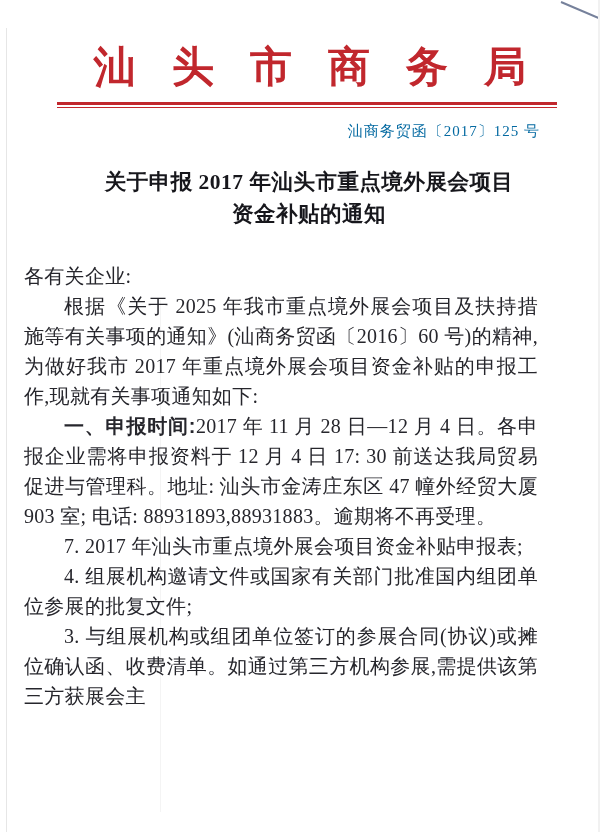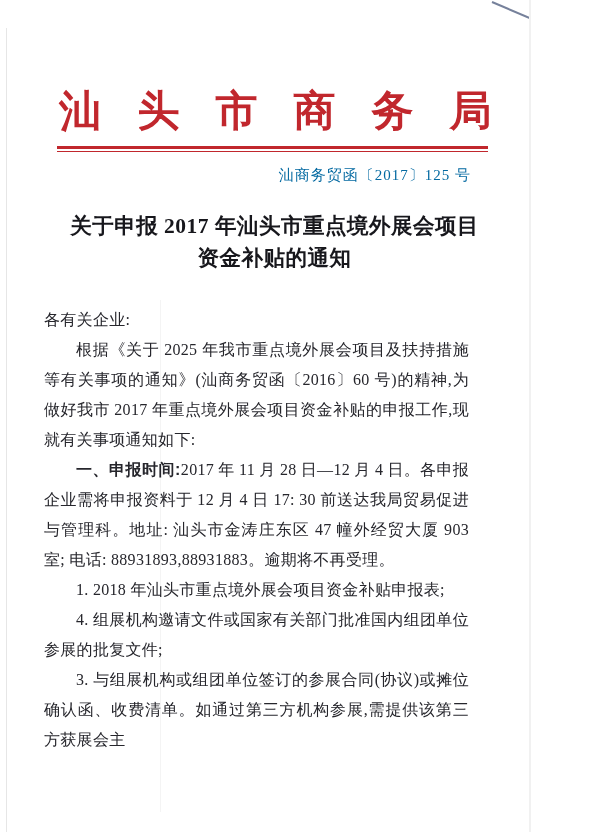--- a/index.html
+++ b/index.html
@@ -2,26 +2,26 @@
 <html style="--accent: #c1272d;"><head>
 <meta charset="utf-8">
 <style>
   html, body {
     margin: 0;
     padding: 0;
     background: #ffffff;
   }
   .page {
     position: relative;
-    width: 531px;
+    width: 600px;
     height: 832px;
     background: #ffffff;
     overflow: hidden;
     box-sizing: border-box;
-    padding-top: 84px;
+    padding-top: 40px;
     font-family: "Liberation Serif", "DejaVu Serif", serif;
     color: #26262c;
   }
   
   .corner-artifact {
     position: absolute;
     top: 1px;
     right: -9px;
     width: 48px;
     height: 2px;
@@ -96,22 +96,22 @@
     transform: translateX(9px);
     font-size: 21.5px;
     line-height: 32px;
     font-weight: bold;
     color: #17171c;
     letter-spacing: 0.5px;
   }
   .title .title-line { display: block; }
   
   .body-text {
-    margin: 31px 62px 0 44px;
-    font-size: 16px;
+    margin: 31px 62px 0 24px;
+    font-size: 20px;
     line-height: 30px;
     text-align: justify;
     letter-spacing: 0.3px;
   }
   .body-text p {
     margin: 0;
   }
   .para.indent {
     text-indent: 2em;
   }
@@ -147,20 +147,20 @@
   </h2>
 
   <main class="body-text">
     <p class="para">各有关企业:</p>
 
     <p class="para indent">根据《关于 2025 年我市重点境外展会项目及扶持措施等有关事项的通知》(汕商务贸函〔2016〕60 号)的精神,为做好我市 2017 年重点境外展会项目资金补贴的申报工作,现就有关事项通知如下:</p>
 
     <p class="para indent"><span class="bold-label">一、申报时间:</span><span>2017 年 11 月 28 日—12 月 4 日。各申报企业需将申报资料于 12 月 4 日 17: 30 前送达我局贸易促进与管理科。地址: 汕头市金涛庄东区 47 幢外经贸大厦 903 室; 电话: 88931893,88931883。逾期将不再受理。</span></p>
 
 
-    <p class="para indent">1. 2018 年汕头市重点境外展会项目资金补贴申报表;</p>
+    <p class="para indent">7. 2017 年汕头市重点境外展会项目资金补贴申报表;</p>
 
     <p class="para indent">4. 组展机构邀请文件或国家有关部门批准国内组团单位参展的批复文件;</p>
 
     <p class="para indent">3. 与组展机构或组团单位签订的参展合同(协议)或摊位确认函、收费清单。如通过第三方机构参展,需提供该第三方获展会主</p>
   </main>
 
 </div>
 
 </body></html>

